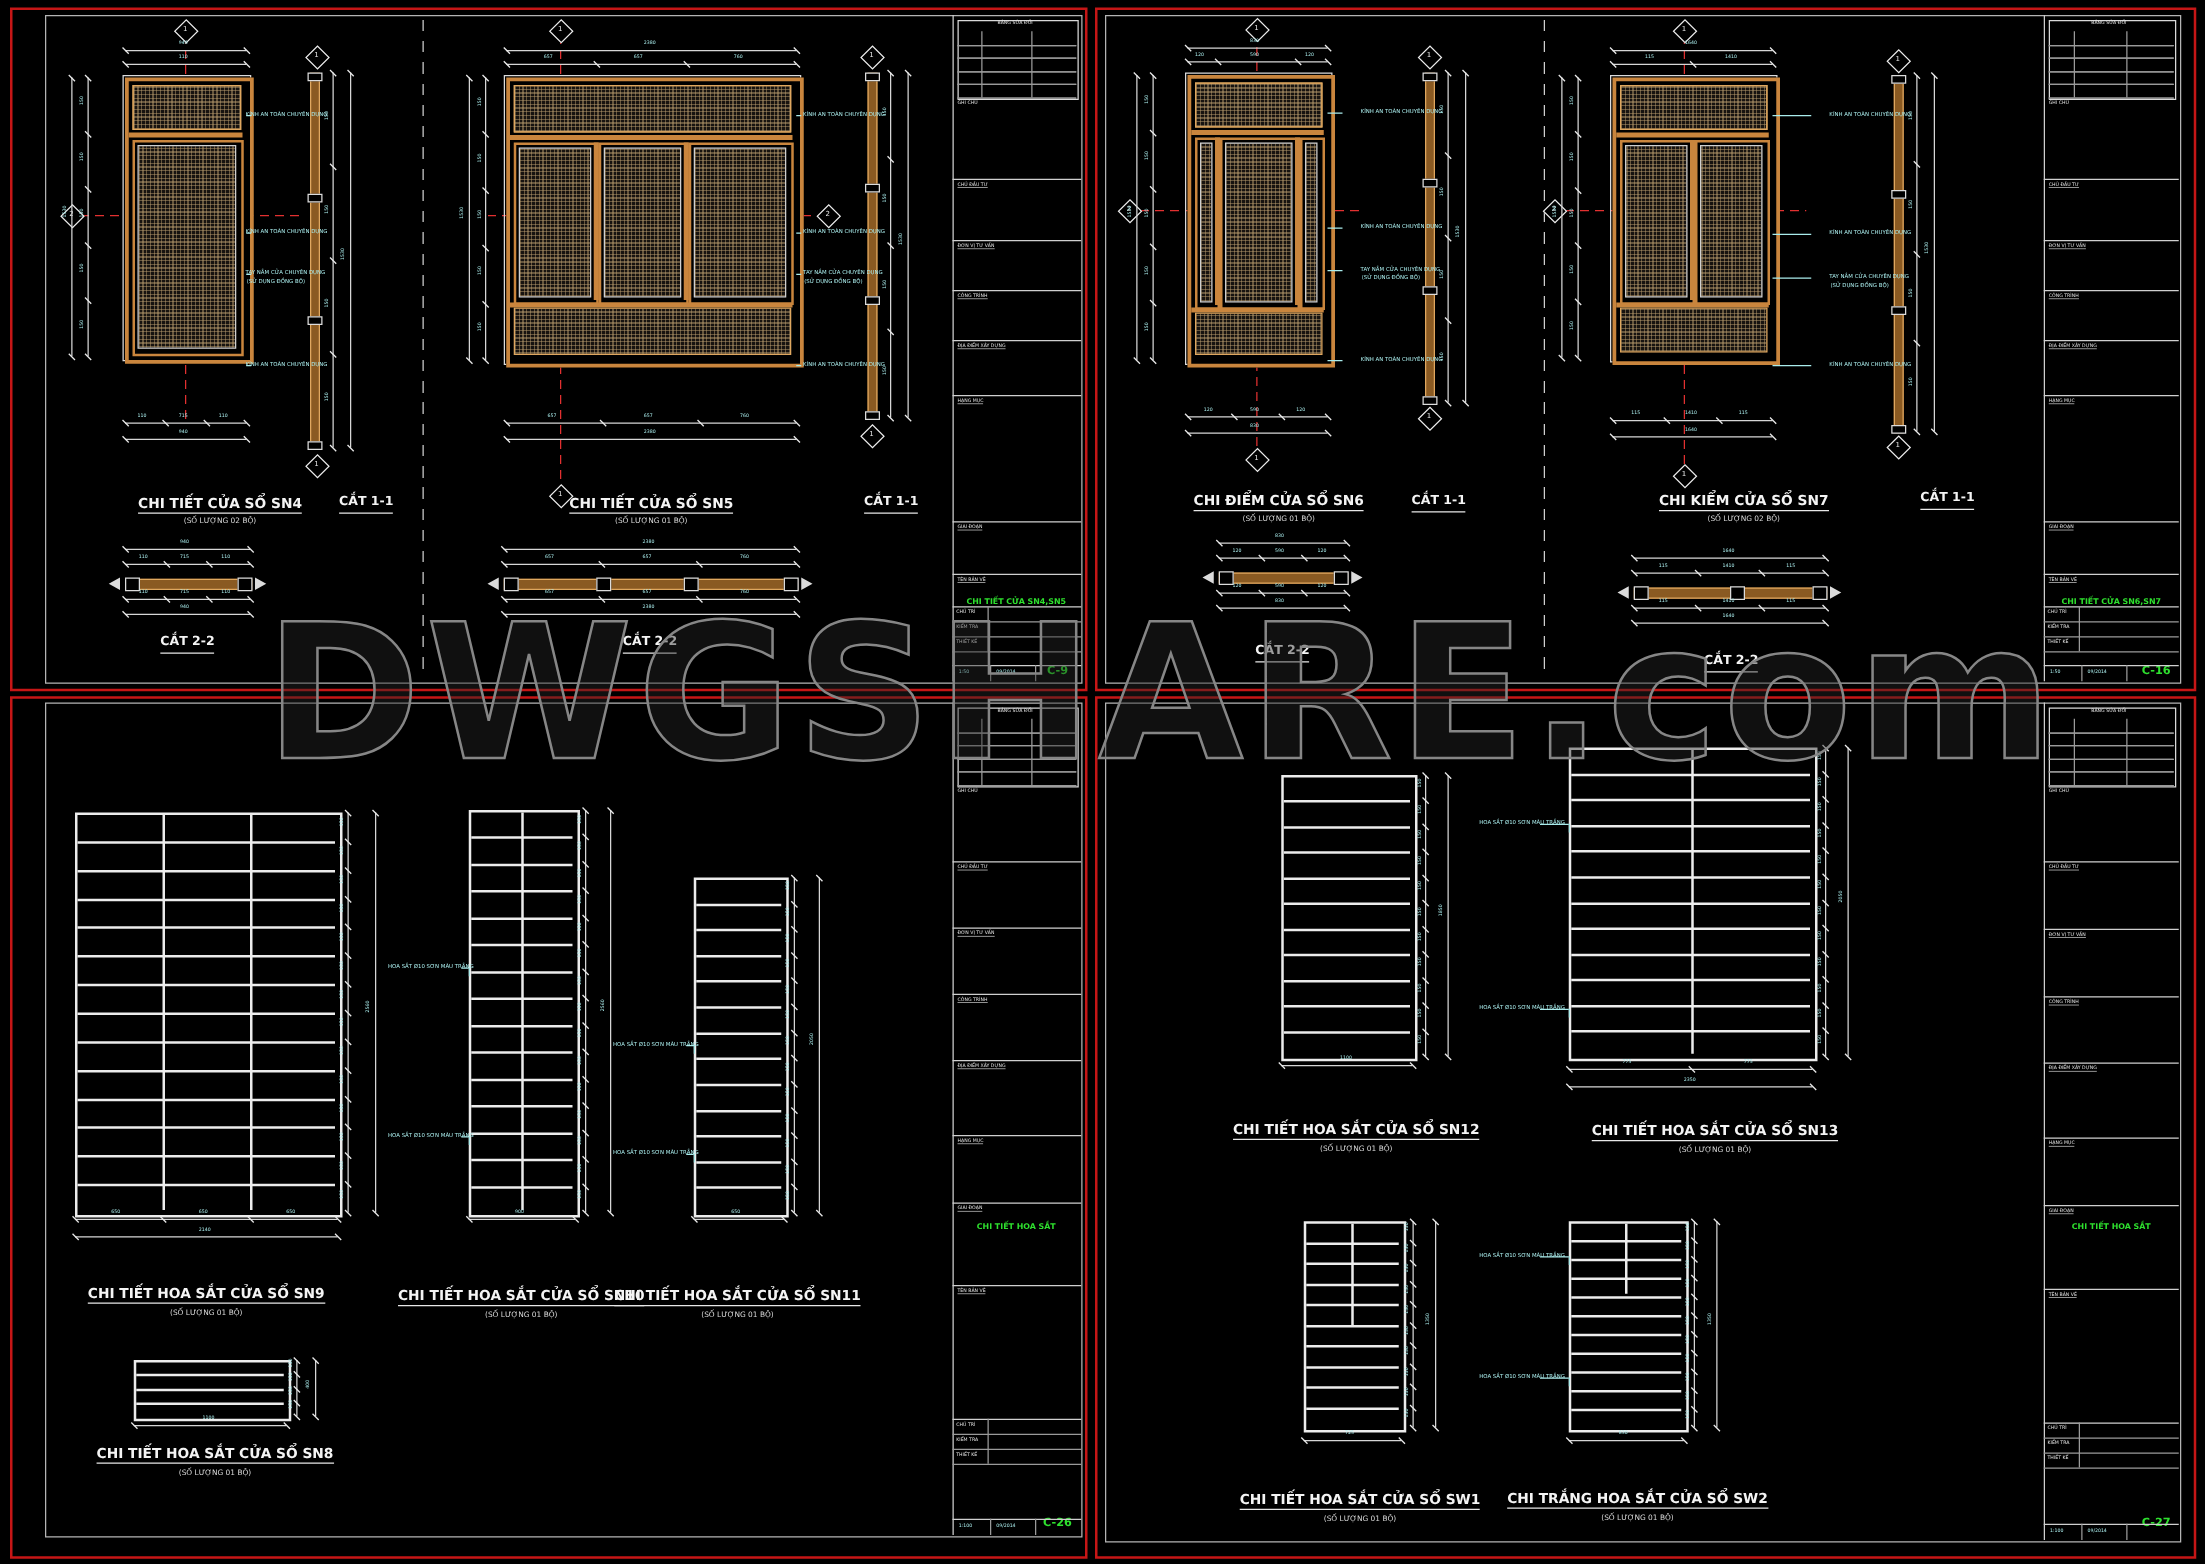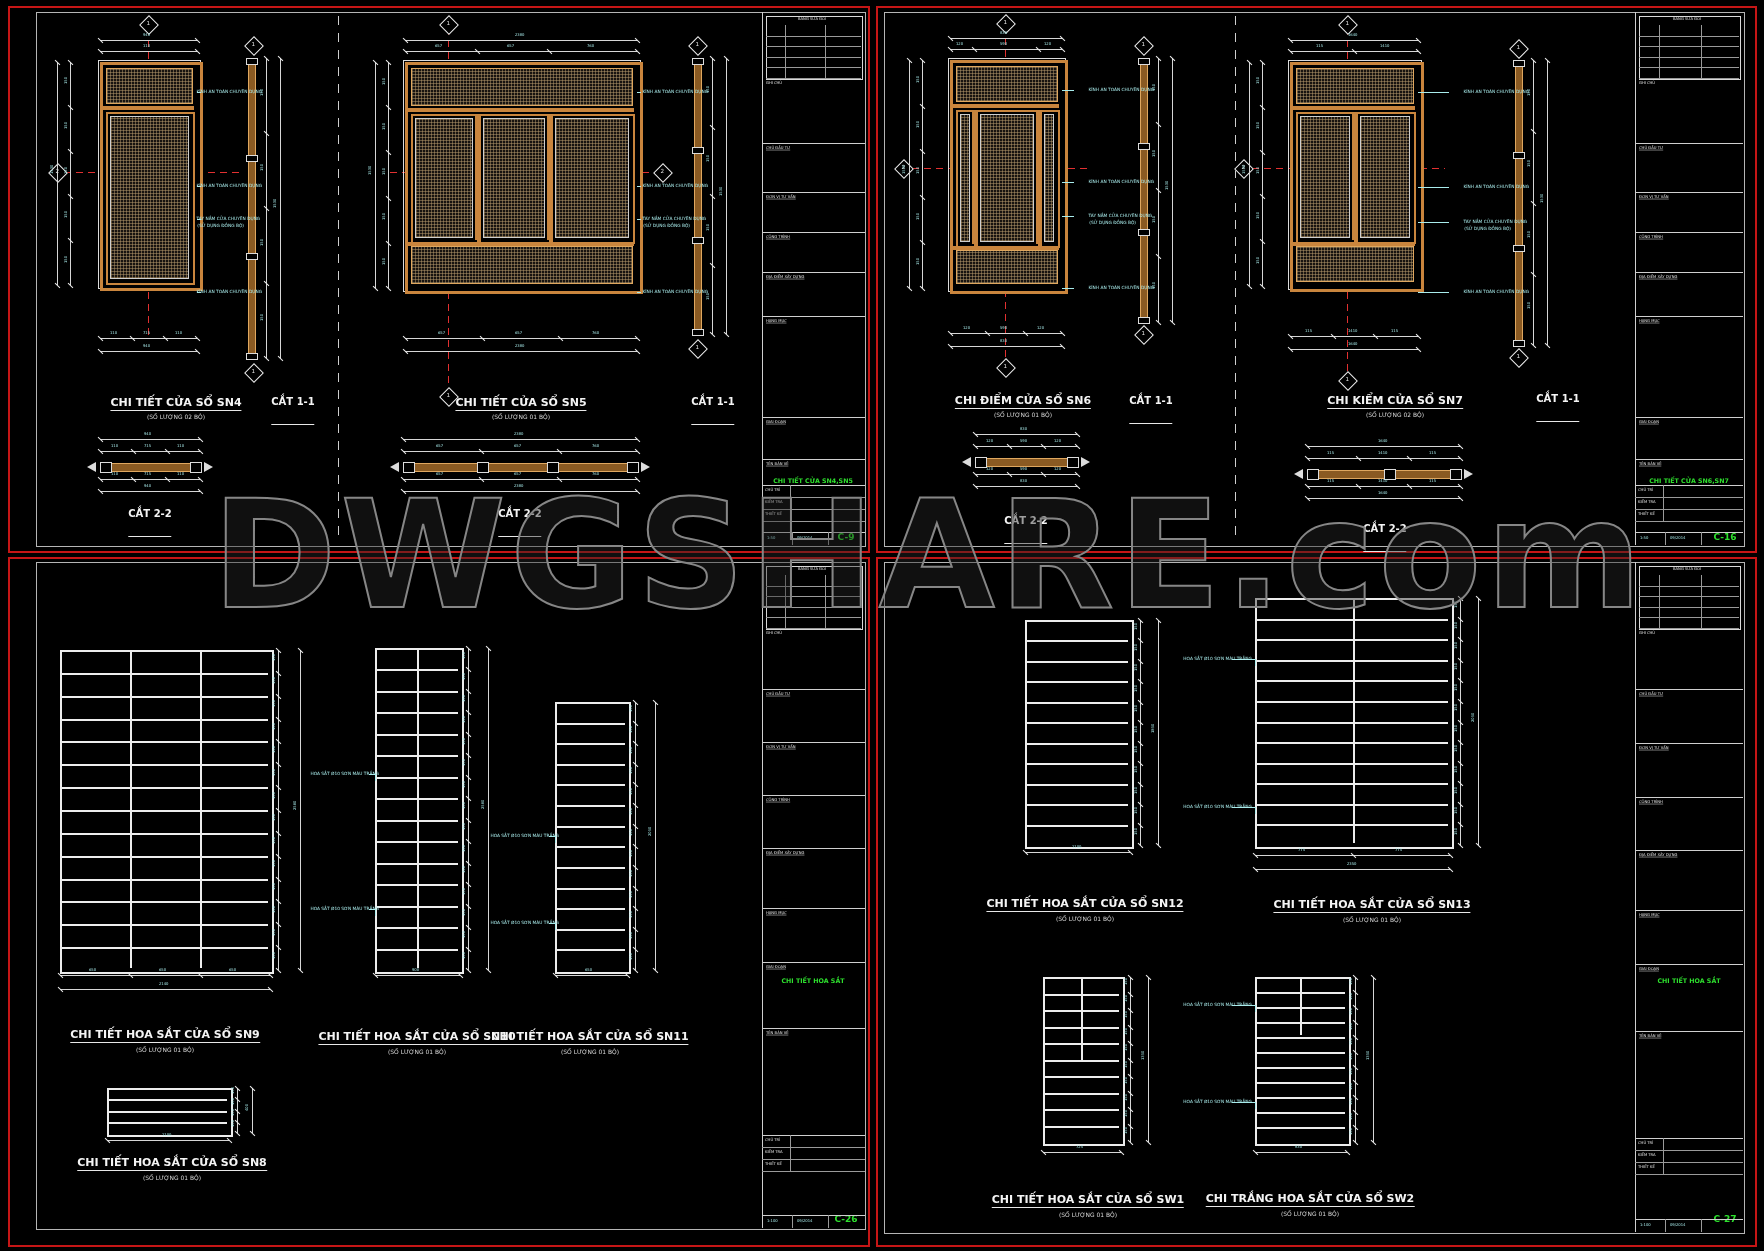--- a/index.html
+++ b/index.html
@@ -11,21 +11,21 @@
   .vsep{width:1px;background:repeating-linear-gradient(180deg,#cfcfcf 0 9px,transparent 9px 17px);}
   .rdv{width:1px;background:repeating-linear-gradient(180deg,#e23030 0 7px,transparent 7px 12px);}
   .rdh{height:1px;background:repeating-linear-gradient(90deg,#e23030 0 7px,transparent 7px 12px);}
   .hatch{background-color:#171310;
     background-image:repeating-linear-gradient(0deg,rgba(190,160,112,.48) 0 1px,transparent 1px 3px),
                      repeating-linear-gradient(90deg,rgba(190,160,112,.48) 0 1px,transparent 1px 3px);}
   .dtitle{color:#f4f4f4;font-weight:bold;font-size:11px;white-space:nowrap;
           border-bottom:1px solid #e8e8e8;padding-bottom:1px;transform:translateX(-50%);}
   .qty{color:#d8d8d8;font-size:7px;white-space:nowrap;transform:translateX(-50%) scale(.85);}
   .cut{color:#f4f4f4;font-weight:bold;font-size:10px;white-space:nowrap;
-       border-bottom:1px solid #e8e8e8;padding-bottom:17px;transform:translateX(-50%);}
+       border-bottom:1px solid #e8e8e8;padding-bottom:3px;transform:translateX(-50%);}
   .micro{font-size:6px;line-height:6px;color:#a9ecec;white-space:nowrap;transform:scale(.62);transform-origin:left top;}
   .microw{font-size:6px;line-height:6px;color:#e2e2e2;white-space:nowrap;transform:scale(.62);transform-origin:left top;}
   .vtext{font-size:6px;line-height:6px;color:#a9ecec;white-space:nowrap;transform:rotate(-90deg) scale(.62);transform-origin:left top;}
   .note{font-size:6px;line-height:7px;color:#a9ecec;white-space:nowrap;transform:scale(.72);}
   .greent{color:#2ee02e;font-weight:bold;font-size:7px;white-space:nowrap;transform:translateX(-50%) scale(.9);}
   .code{color:#2ee02e;font-weight:bold;font-size:9px;white-space:nowrap;transform:translateX(-50%);}
   .wm{left:212px;top:468px;font-size:150px;font-weight:bold;letter-spacing:4px;
       color:rgba(38,38,38,.42);-webkit-text-stroke:2px #868686;z-index:80;white-space:nowrap;}
   .bubn{font-size:7px;color:#e8e8e8;line-height:7px;transform:scale(.8);}
 </style>

